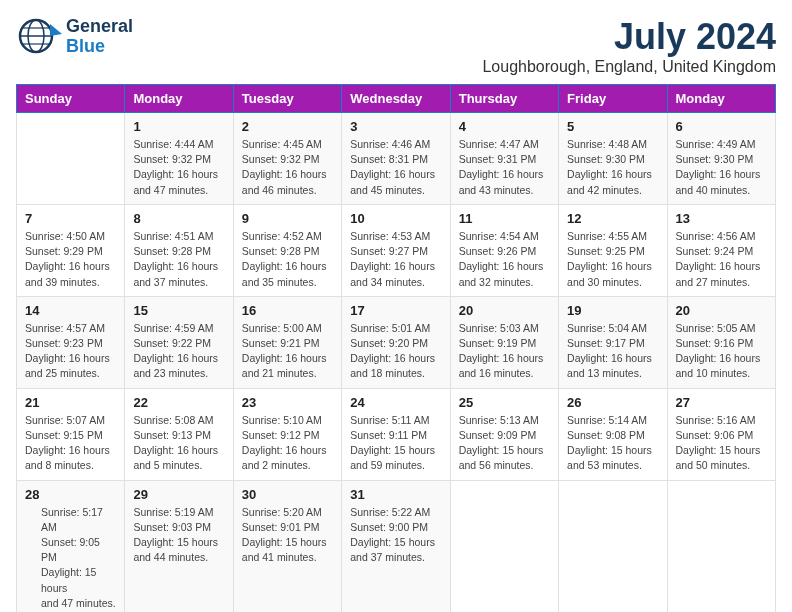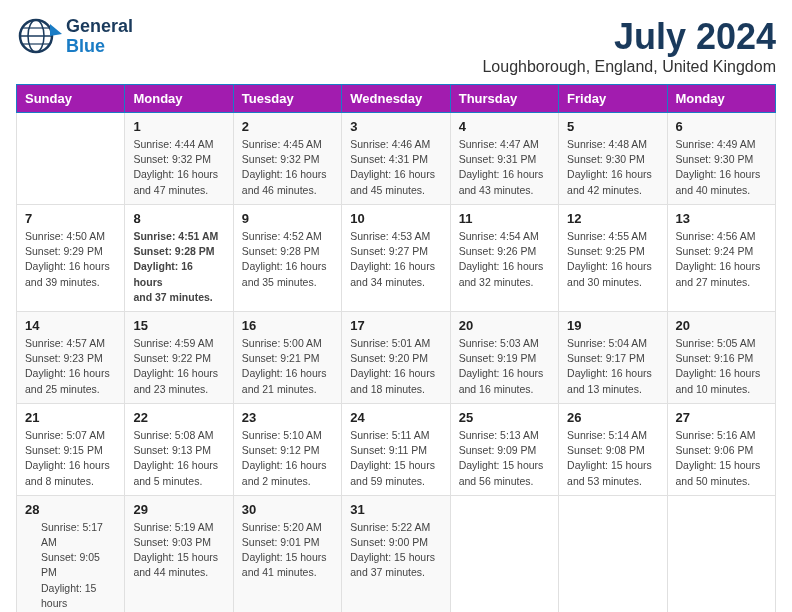--- a/index.html
+++ b/index.html
@@ -134,21 +134,21 @@
         <td>
           <span class="day-number">2</span>
           <div class="day-info" style="white-space: pre-line;">Sunrise: 4:45 AM
 Sunset: 9:32 PM
 Daylight: 16 hours
 and 46 minutes.</div>
         </td>
         <td>
           <span class="day-number">3</span>
           <div class="day-info" style="white-space: pre-line;">Sunrise: 4:46 AM
-Sunset: 4:31 PM
+Sunset: 8:31 PM
 Daylight: 16 hours
 and 45 minutes.</div>
         </td>
         <td>
           <span class="day-number">4</span>
           <div class="day-info" style="white-space: pre-line;">Sunrise: 4:47 AM
 Sunset: 9:31 PM
 Daylight: 16 hours
 and 43 minutes.</div>
         </td>
@@ -170,21 +170,21 @@
       <tr>
         <td>
           <span class="day-number">7</span>
           <div class="day-info" style="white-space: pre-line;">Sunrise: 4:50 AM
 Sunset: 9:29 PM
 Daylight: 16 hours
 and 39 minutes.</div>
         </td>
         <td>
           <span class="day-number">8</span>
-          <div class="day-info" style="white-space: pre-line; font-weight: bold;">Sunrise: 4:51 AM
+          <div class="day-info" style="white-space: pre-line;">Sunrise: 4:51 AM
 Sunset: 9:28 PM
 Daylight: 16 hours
 and 37 minutes.</div>
         </td>
         <td>
           <span class="day-number">9</span>
           <div class="day-info" style="white-space: pre-line;">Sunrise: 4:52 AM
 Sunset: 9:28 PM
 Daylight: 16 hours
 and 35 minutes.</div>

